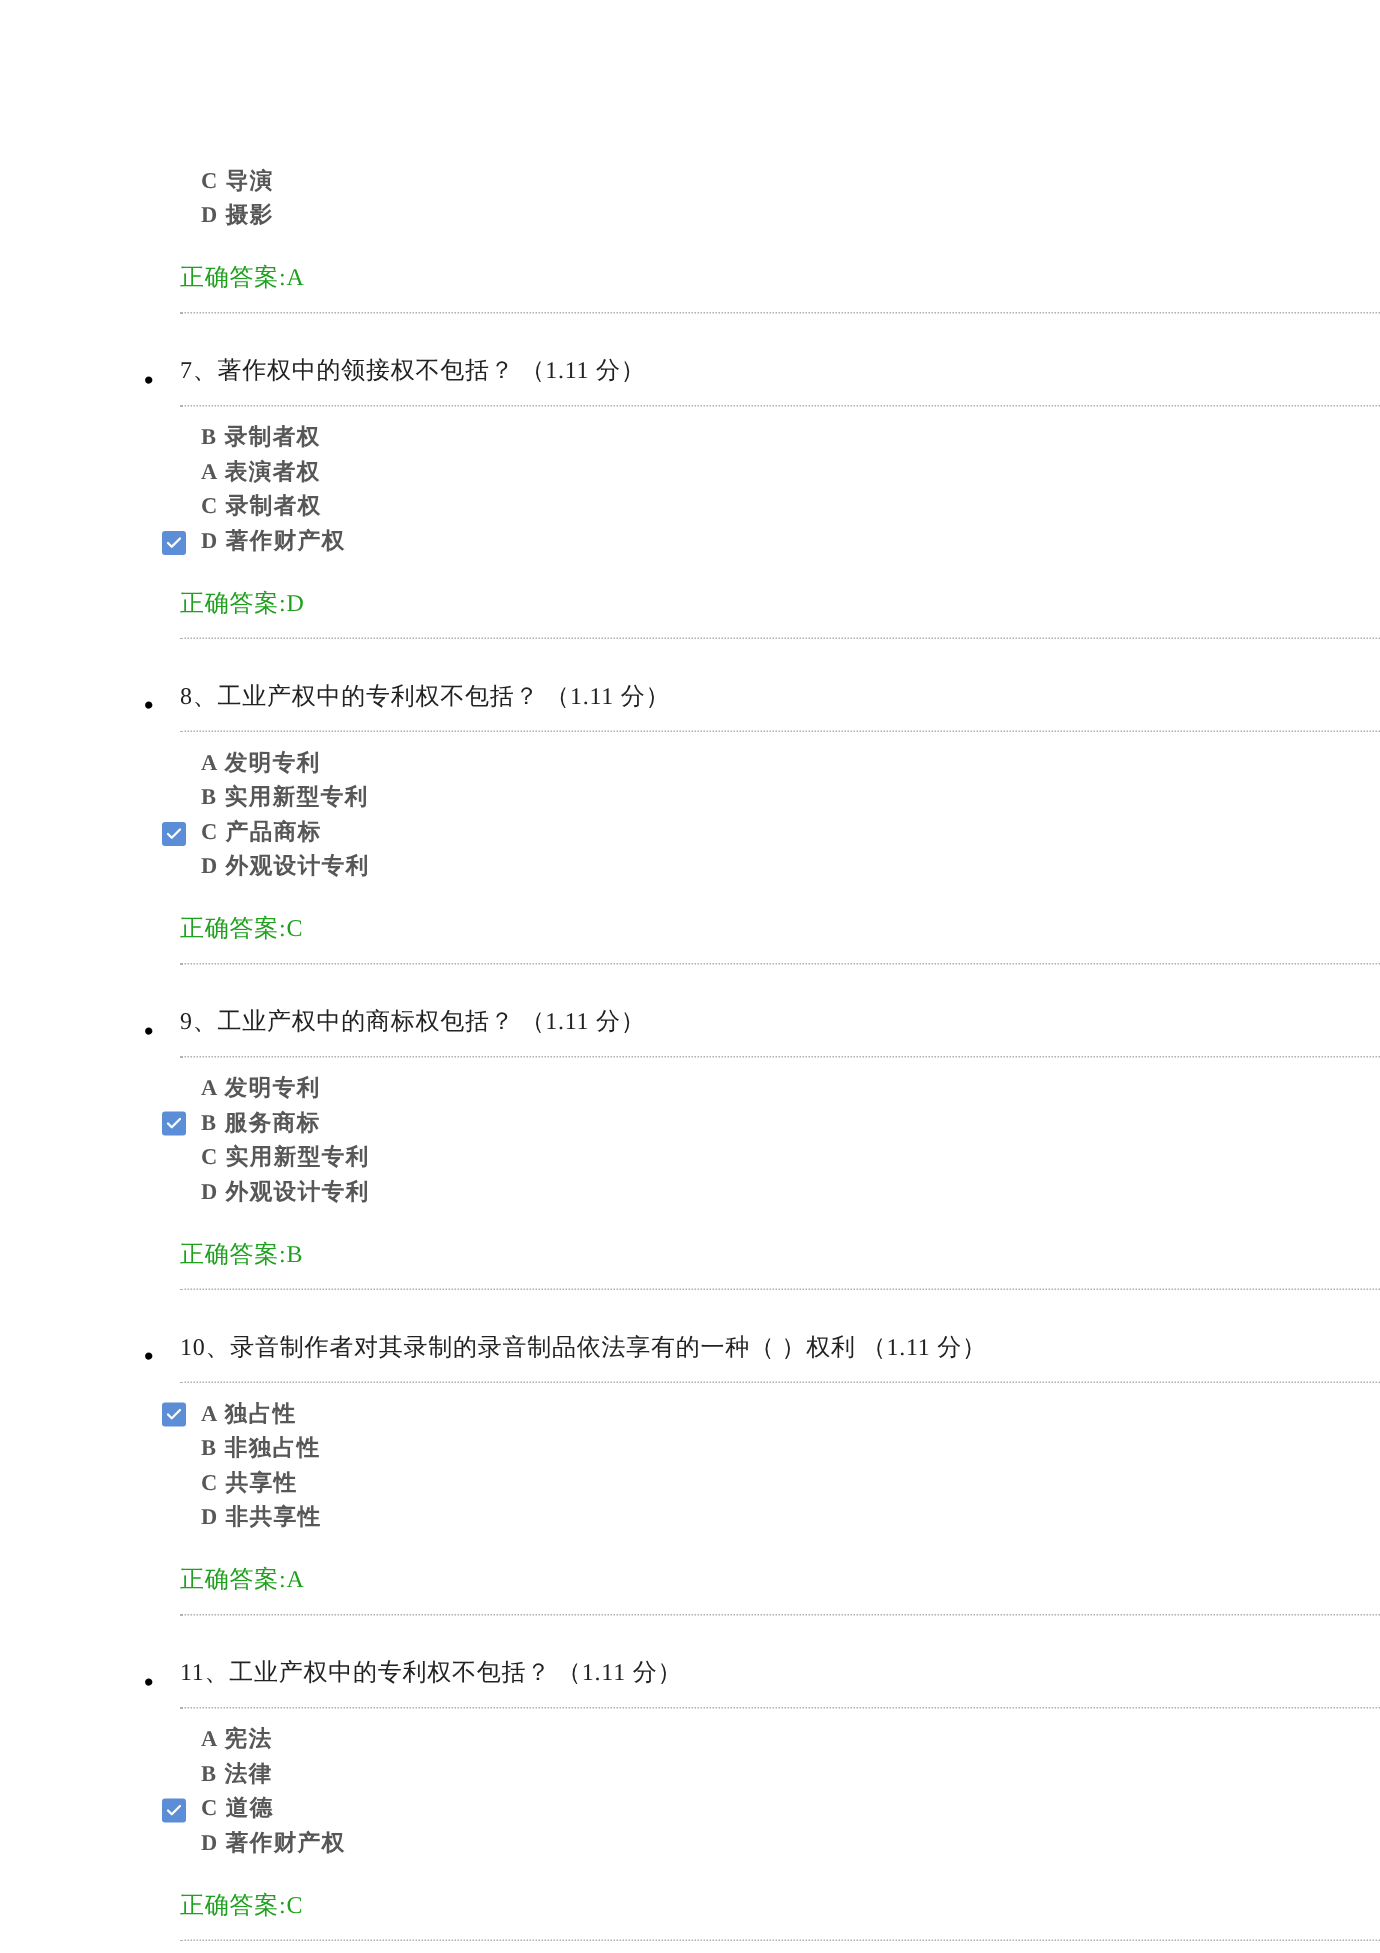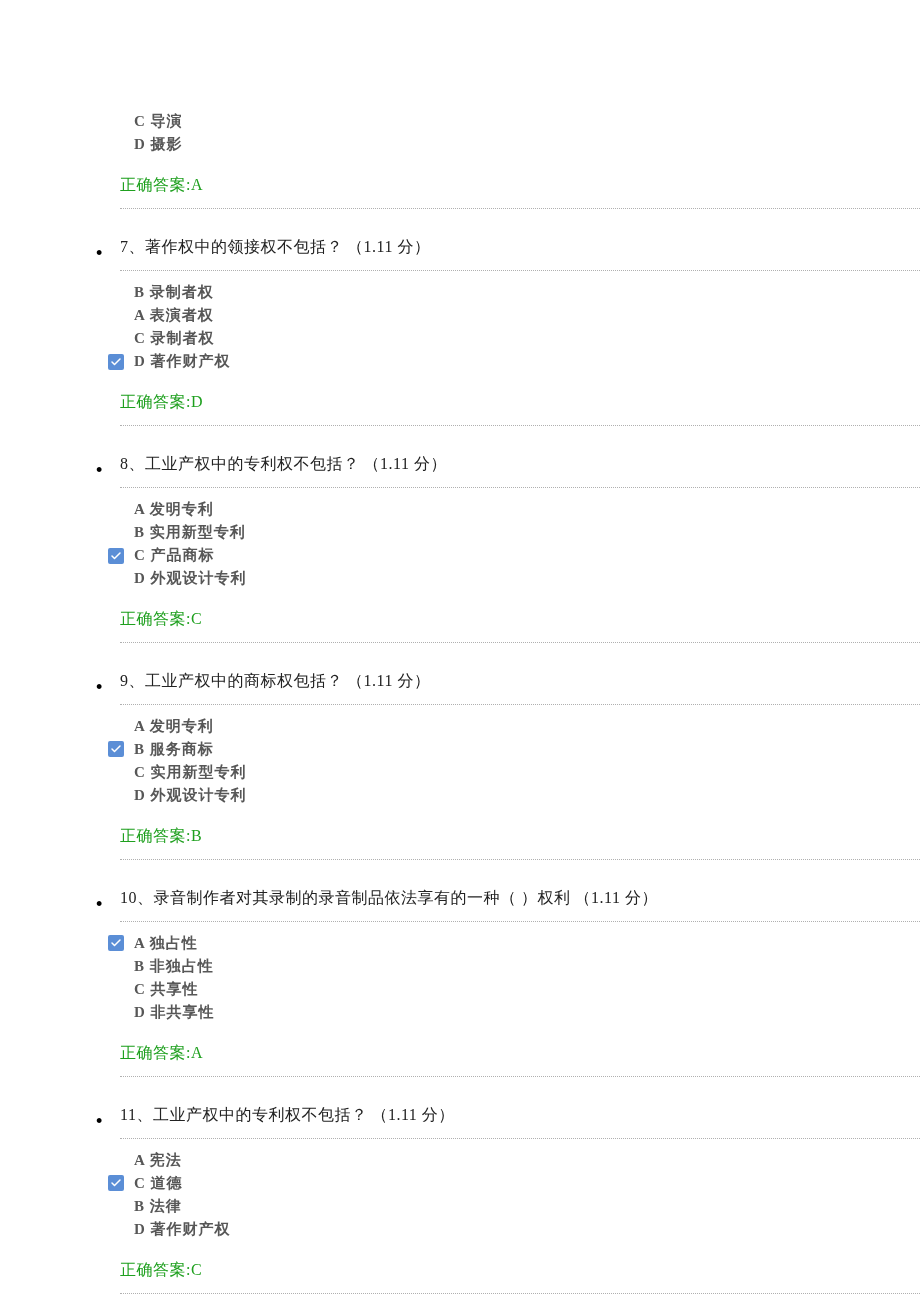--- a/index.html
+++ b/index.html
@@ -212,31 +212,31 @@
       </li>
       <li class="qitem">
         <span class="bullet">•</span>
         <div class="qtitle"><span>11、</span><span>工业产权中的专利权不包括？</span><span class="pinfo">（1.11  分）</span></div>
         <hr class="dotted-sep">
         <div class="opts">
           <div class="opt">
             <span class="optlabel">A 宪法</span>
           </div>
           <div class="opt">
+            <span class="optlabel">B 法律</span>
+          </div>
+          <div class="opt">
             <span class="checkmark">
               <svg viewBox="0 0 24 24">
                 <path d="M4 12l5 5L20 6" fill="none" stroke="#fff" stroke-width="3" stroke-linecap="round" stroke-linejoin="round"></path>
               </svg>
             </span>
             <span class="optlabel">C 道德</span>
           </div>
           <div class="opt">
-            <span class="optlabel">B 法律</span>
-          </div>
-          <div class="opt">
             <span class="optlabel">D 著作财产权</span>
           </div>
         </div>
         <div class="answer"><span>正确答案:</span><span>C</span></div>
         <hr class="dotted-sep">
       </li>
       <li class="qitem">
         <span class="bullet">•</span>
         <hr class="dotted-sep">
       </li>

